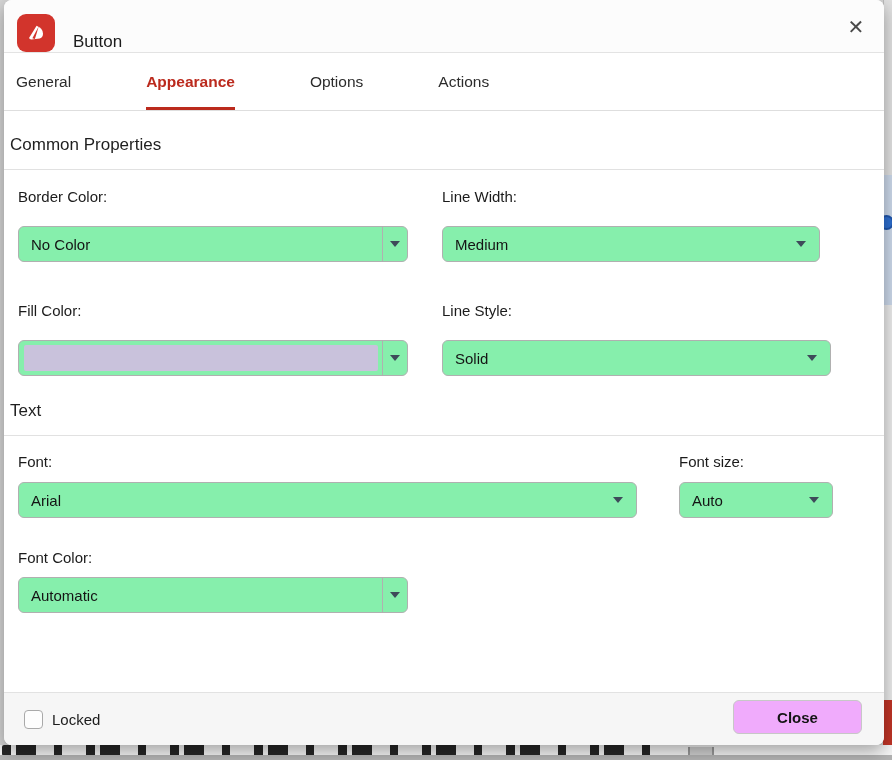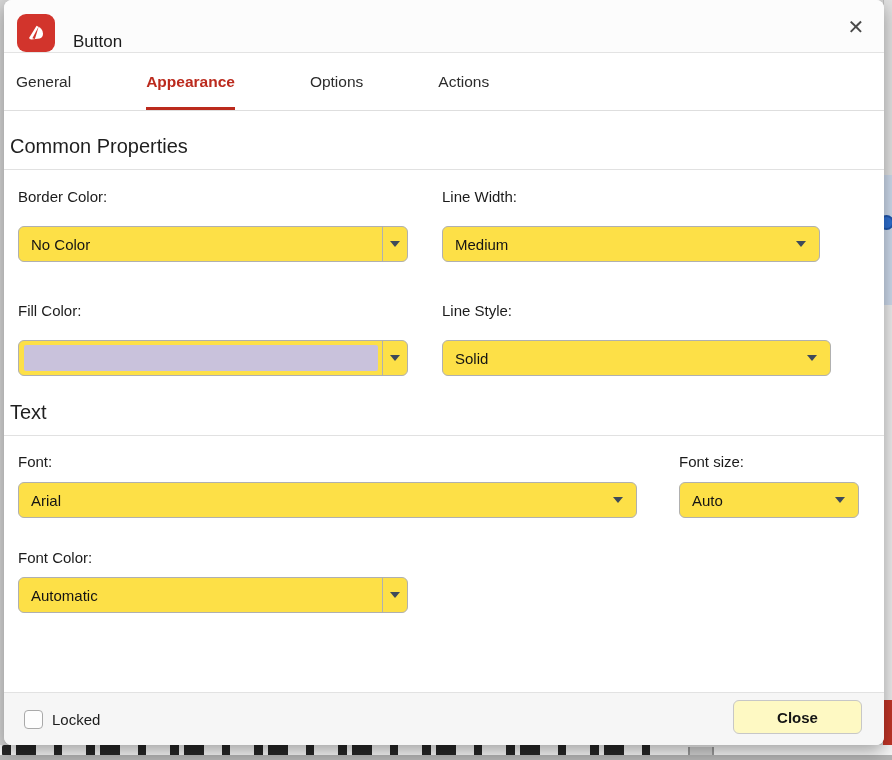--- a/index.html
+++ b/index.html
@@ -56,27 +56,27 @@
     padding-left:12px; border-bottom:1px solid #dedede; background:#fff;gap:44px;
   }
   .tab {
     display:flex; align-items:center; margin-right:31px; font-size:15.5px;
     color:#2c2c2c; border-bottom:3px solid transparent; padding-top:3px; cursor:pointer;
   }
   .tab.active { color:var(--accent); border-bottom-color:var(--accent); font-weight:700; }
 
   .content { position:relative; flex:1 1 auto; background:#fff; }
 
-  .sec-heading { position:absolute; left:6px; font-size:20px; color:#1f1f1f; }
+  .sec-heading { position:absolute; left:6px; font-size:17px; color:#1f1f1f; }
   .sec-line { position:absolute; left:0; width:880px; height:1px; background:#e1e1e1; }
 
   .fld-label { position:absolute; font-size:15px; color:#1b1b1b; }
 
   .dd {
-    position:absolute; height:36px; background:#fde047;
+    position:absolute; height:36px; background:#86efac;
     border:1px solid #b0b0b0; border-radius:6px;
     display:flex; align-items:center; font-size:15px; color:#141414;
     cursor:pointer;
   }
   .dd-value { padding-left:12px; flex:1 1 auto; }
   .tri { width:0; height:0; border-left:5px solid transparent; border-right:5px solid transparent; border-top:6px solid #3e4a5a; }
   .dd-plain-arrow { position:absolute; right:13px; top:14px; }
   .dd-arrow-cell {
     flex:0 0 25px; align-self:stretch; border-left:1px solid #b0b0b0;
     display:flex; align-items:center; justify-content:center;
@@ -88,21 +88,21 @@
     border-radius:0 0 8px 8px; position:relative;
     display:flex; align-items:center;
   }
   .checkbox {
     width:19px; height:19px; margin-left:20px; border:1px solid #a9a9a9;
     border-radius:4px; background:#fdfdfd; cursor:pointer;
   }
   .chk-label { margin-left:9px; font-size:15px; color:#1b1b1b; }
   .close-btn {
     position:absolute; right:22px; top:7px; width:129px; height:34px;
-    background:#fef9c3; border:1px solid #c7c7c7; border-radius:6px;
+    background:#f0abfc; border:1px solid #c7c7c7; border-radius:6px;
     font-size:15px; font-weight:600; color:#141414;
     display:flex; align-items:center; justify-content:center; cursor:pointer;
     font-family:inherit;
   }
 </style>
 </head>
 <body>
 
 <div class="backdrop">
   <div class="bg-right-strip">
@@ -176,21 +176,21 @@
     <div class="sec-heading" style="top:290px;">Text</div>
     <div class="sec-line" style="top:324px;"></div>
 
     <div class="fld-label" style="left:14px; top:342px;">Font:</div>
     <div class="dd" style="left:14px; top:371px; width:619px;">
       <span class="dd-value">Arial</span>
       <span class="tri dd-plain-arrow"></span>
     </div>
 
     <div class="fld-label" style="left:675px; top:342px;">Font size:</div>
-    <div class="dd" style="left:675px; top:371px; width:180px;">
+    <div class="dd" style="left:675px; top:371px; width:154px;">
       <span class="dd-value">Auto</span>
       <span class="tri dd-plain-arrow"></span>
     </div>
 
     <div class="fld-label" style="left:14px; top:438px;">Font Color:</div>
     <div class="dd" style="left:14px; top:466px; width:390px;">
       <span class="dd-value">Automatic</span>
       <span class="dd-arrow-cell">
           <span class="tri"></span>
         </span>

